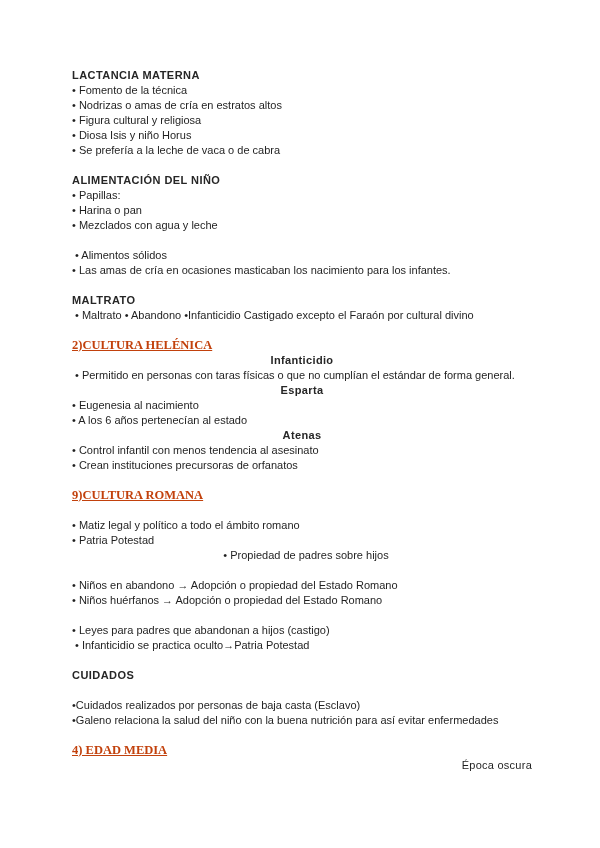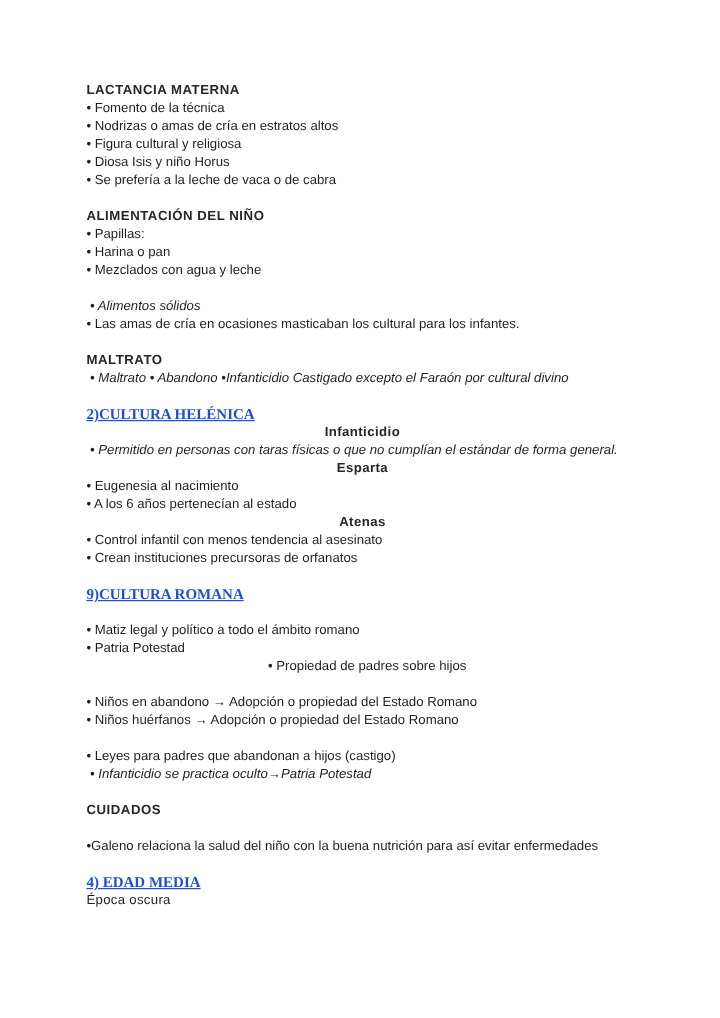--- a/index.html
+++ b/index.html
@@ -29,45 +29,45 @@
     font-weight: 600;
     letter-spacing: 0.35px;
     color: #262626;
     text-align: center;
   }
   .serif-heading {
     font-family: "Liberation Serif", serif;
     font-size: 12.5px;
     font-weight: 700;
     text-decoration: underline;
-    color: #1d4ed8;
+    color: #c2410c;
   }
   .bullet { color: #1f1f1f; }
-  .plain { letter-spacing: 0.25px; }
-  .indent-xs { padding-left: 3px; font-style: italic; }
+  .plain { letter-spacing: 0.25px; text-align: right; }
+  .indent-xs { padding-left: 3px; }
   .indent-sm { padding-left: 8px; text-align: center; }
 </style>
 </head>
 <body>
 
 <div class="page">
   <div class="line heading">LACTANCIA MATERNA</div>
   <div class="line bullet">• Fomento de la técnica</div>
   <div class="line bullet">• Nodrizas o amas de cría en estratos altos</div>
   <div class="line bullet">• Figura cultural y religiosa</div>
   <div class="line bullet">• Diosa Isis y niño Horus</div>
   <div class="line bullet">• Se prefería a la leche de vaca o de cabra</div>
   <div class="sp"></div>
   <div class="line heading">ALIMENTACIÓN DEL NIÑO</div>
   <div class="line bullet">• Papillas:</div>
   <div class="line bullet">• Harina o pan</div>
   <div class="line bullet">• Mezclados con agua y leche</div>
   <div class="sp"></div>
   <div class="line bullet indent-xs">• Alimentos sólidos</div>
-  <div class="line bullet">• Las amas de cría en ocasiones masticaban los cultural para los infantes.</div>
+  <div class="line bullet">• Las amas de cría en ocasiones masticaban los nacimiento para los infantes.</div>
   <div class="sp"></div>
   <div class="line heading">MALTRATO</div>
   <div class="line bullet indent-xs">• Maltrato • Abandono •Infanticidio Castigado excepto el Faraón por cultural divino</div>
   <div class="sp"></div>
   <div class="line serif-heading">2)CULTURA HELÉNICA</div>
   <div class="line subheading">Infanticidio</div>
   <div class="line bullet indent-xs">• Permitido en personas con taras físicas o que no cumplían el estándar de forma general.</div>
   <div class="line subheading">Esparta</div>
   <div class="line bullet">• Eugenesia al nacimiento</div>
   <div class="line bullet">• A los 6 años pertenecían al estado</div>
@@ -82,17 +82,18 @@
   <div class="line bullet indent-sm">• Propiedad de padres sobre hijos</div>
   <div class="sp"></div>
   <div class="line bullet">• Niños en abandono → Adopción o propiedad del Estado Romano</div>
   <div class="line bullet">• Niños huérfanos → Adopción o propiedad del Estado Romano</div>
   <div class="sp"></div>
   <div class="line bullet">• Leyes para padres que abandonan a hijos (castigo)</div>
   <div class="line bullet indent-xs">• Infanticidio se practica oculto→Patria Potestad</div>
   <div class="sp"></div>
   <div class="line heading">CUIDADOS</div>
   <div class="sp"></div>
+  <div class="line bullet">•Cuidados realizados por personas de baja casta (Esclavo)</div>
   <div class="line bullet">•Galeno relaciona la salud del niño con la buena nutrición para así evitar enfermedades</div>
   <div class="sp"></div>
   <div class="line serif-heading">4) EDAD MEDIA</div>
   <div class="line plain">Época oscura</div>
 </div>
 
 </body></html>

